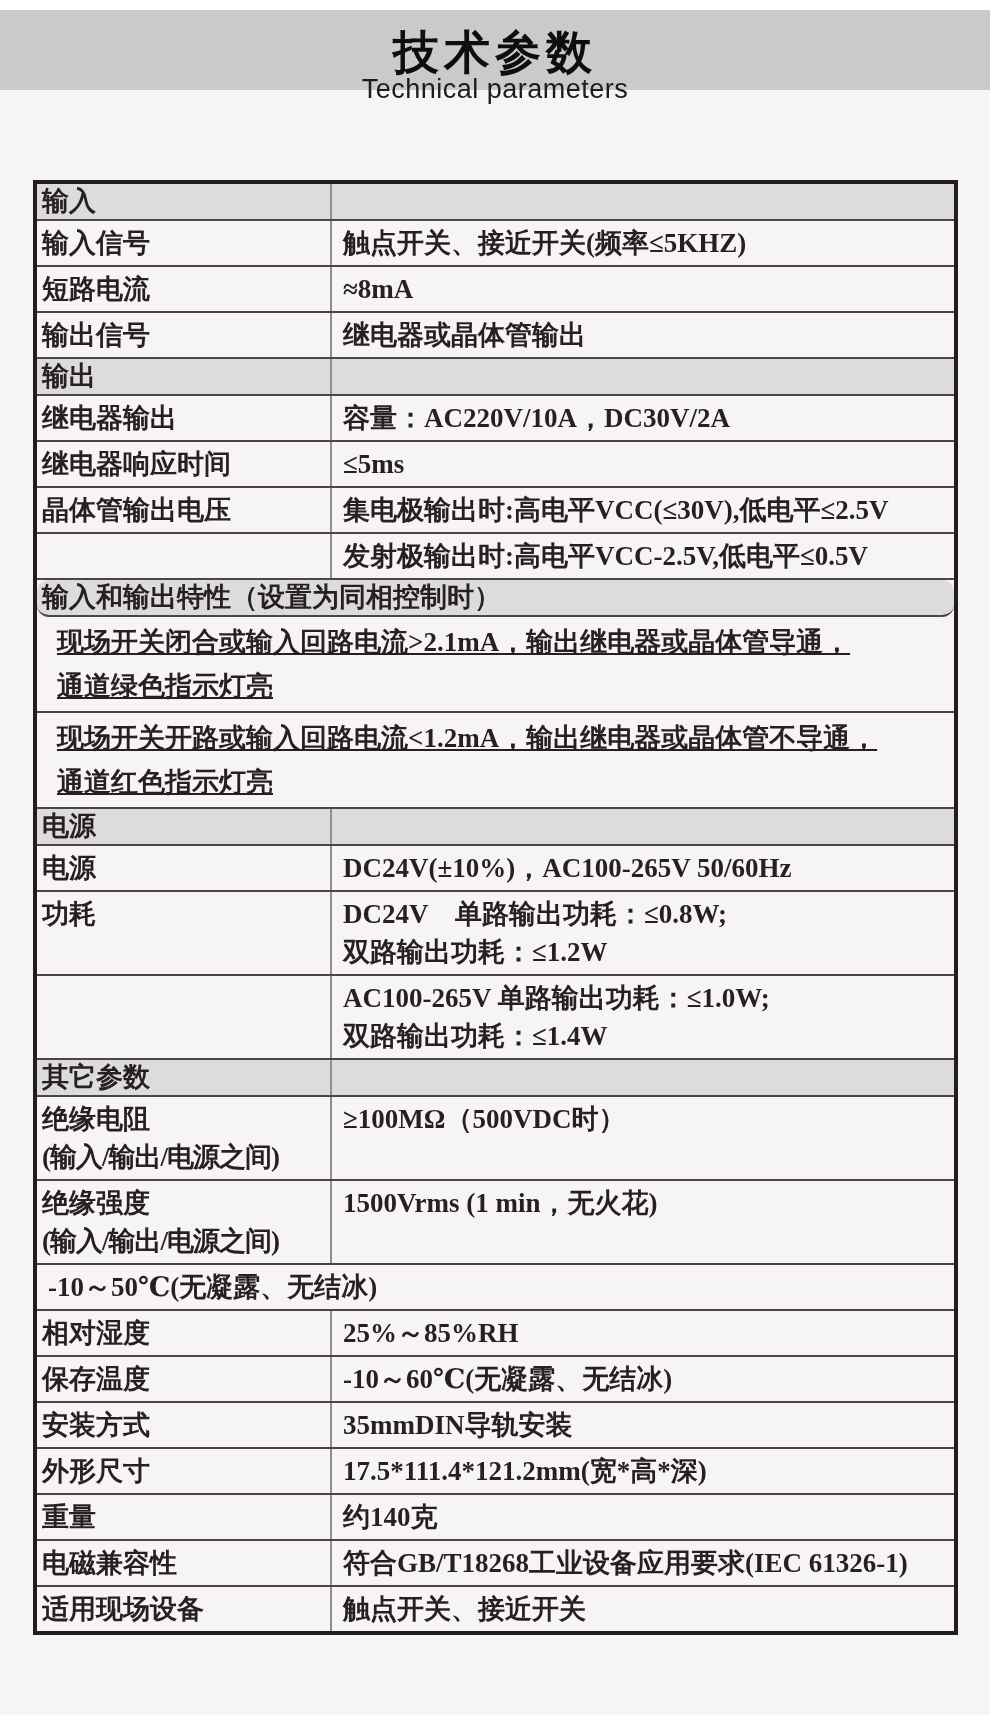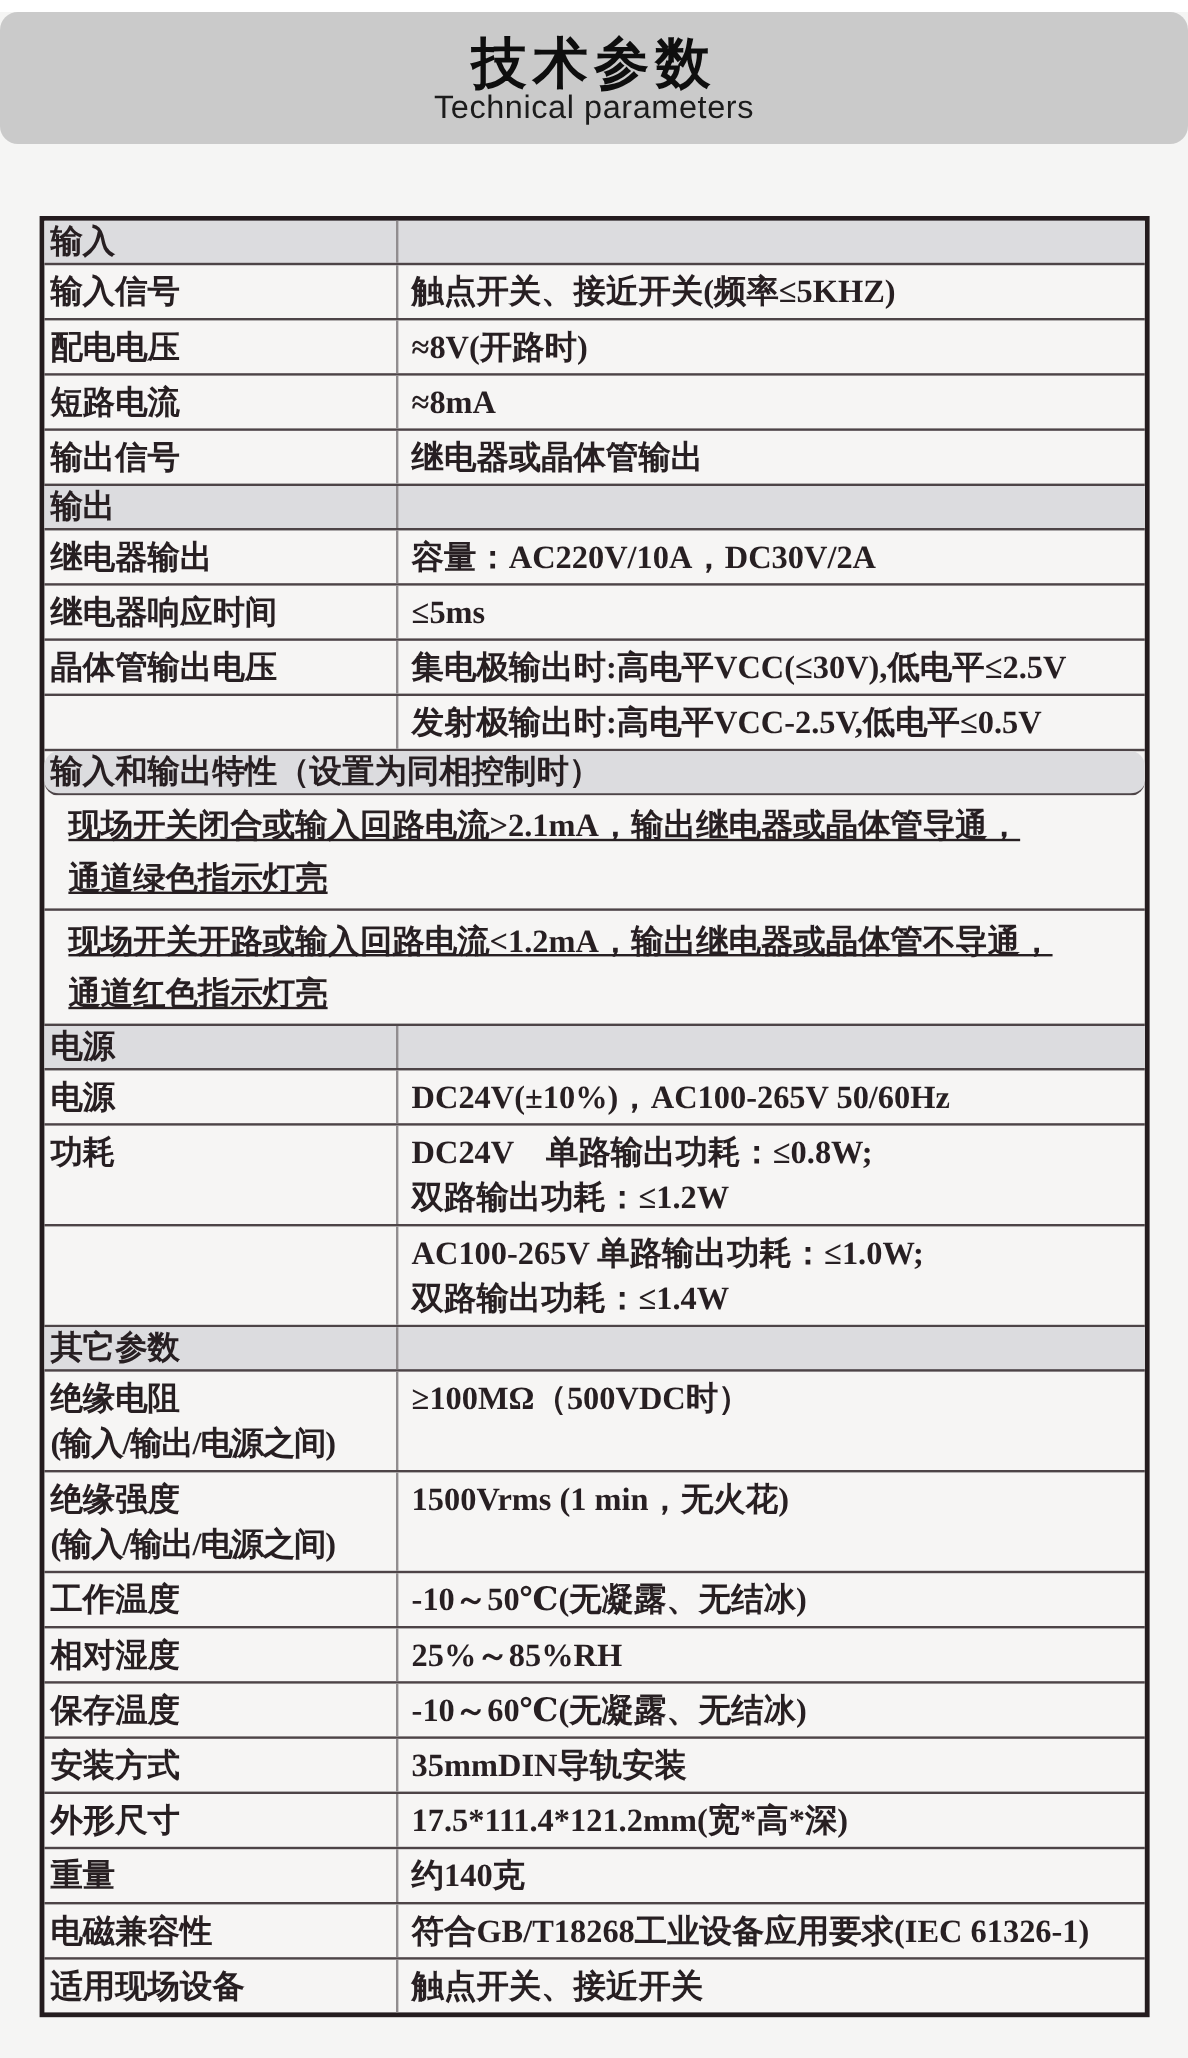--- a/index.html
+++ b/index.html
@@ -6,21 +6,21 @@
     --band:#cacaca; --section-bg:#dcdcdf; --page-bg:#f5f5f4; --table-bg:#f6f5f4;
     --border-dark:#241c1e; --row-line:#4d4447; --divider:#918d8f; --text:#271f22; --title:#0e0e0e;
   }
   *{margin:0;padding:0;box-sizing:border-box;}
   html,body{width:990px;}
   body{
     height:1715px; background:var(--page-bg); color:var(--text);
     font-family:"Liberation Serif","DejaVu Serif",serif; position:relative; overflow:hidden;
   }
   .top-strip{height:10px;background:#ffffff;}
-  .header-band{height:110px;background:var(--band);text-align:center;border-radius:15px;}
+  .header-band{height:80px;background:var(--band);text-align:center;}
   .page-title{
     font-family:"Liberation Sans","DejaVu Sans",sans-serif;
     font-weight:bold;font-size:46px;letter-spacing:5px;color:var(--title);
     padding-top:17px;line-height:50px;
   }
   .page-subtitle{
     font-family:"Liberation Sans","DejaVu Sans",sans-serif;
     font-size:27px;color:#1c1c1c;line-height:24px;letter-spacing:0.5px;
   }
   .spec-table{
@@ -63,28 +63,20 @@
     <div class="row data">
       <div class="label-cell">
         <div class="line">输入信号</div>
       </div>
       <div class="value-cell">
         <div class="line">触点开关、接近开关(频率≤5KHZ)</div>
       </div>
     </div>
     <div class="row data">
       <div class="label-cell">
-        <div class="line">配电电压</div>
-      </div>
-      <div class="value-cell">
-        <div class="line">≈8V(开路时)</div>
-      </div>
-    </div>
-    <div class="row data">
-      <div class="label-cell">
         <div class="line">短路电流</div>
       </div>
       <div class="value-cell">
         <div class="line">≈8mA</div>
       </div>
     </div>
     <div class="row data">
       <div class="label-cell">
         <div class="line">输出信号</div>
       </div>
@@ -187,23 +179,20 @@
     <div class="row data">
       <div class="label-cell">
         <div class="line">绝缘强度</div>
         <div class="line">(输入/输出/电源之间)</div>
       </div>
       <div class="value-cell">
         <div class="line">1500Vrms (1 min，无火花)</div>
       </div>
     </div>
     <div class="row data">
-      <div class="label-cell">
-        <div class="line">工作温度</div>
-      </div>
       <div class="value-cell">
         <div class="line">-10～50℃(无凝露、无结冰)</div>
       </div>
     </div>
     <div class="row data">
       <div class="label-cell">
         <div class="line">相对湿度</div>
       </div>
       <div class="value-cell">
         <div class="line">25%～85%RH</div>

